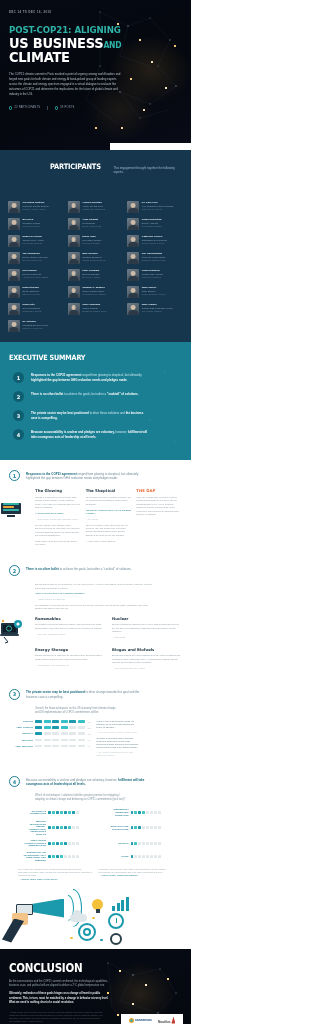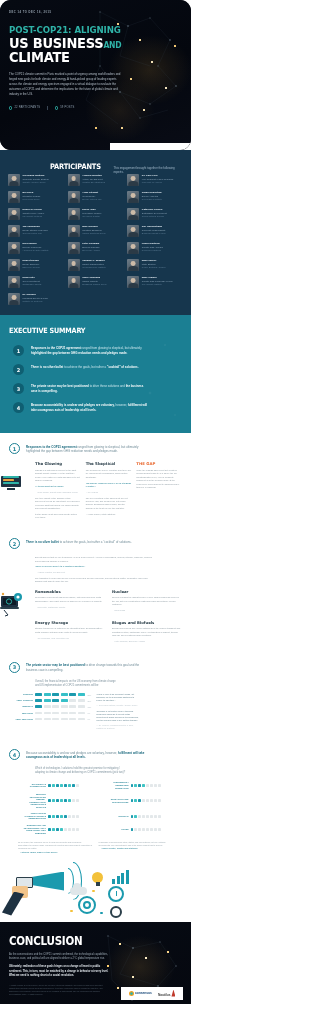--- a/index.html
+++ b/index.html
@@ -12,21 +12,20 @@
   }
   .page { width: 191px; position: relative; }
 
   
   .hero {
     position: relative;
     background: #05080f;
     padding: 11px 9px 6px 9px;
     overflow: hidden;
     min-height: 150px;
-    border-radius: 11px;
   }
   .hero-map {
     position: absolute; inset: 0;
     background:
       radial-gradient(1.2px 1.2px at 118px 24px, #ffd88a 60%, transparent 61%),
       radial-gradient(1.6px 1.6px at 140px 40px, #ffe3a0 60%, transparent 61%),
       radial-gradient(1px 1px at 100px 58px, #ffcf70 60%, transparent 61%),
       radial-gradient(2px 2px at 152px 62px, #ffeec0 60%, transparent 61%),
       radial-gradient(1.3px 1.3px at 131px 79px, #ffd88a 60%, transparent 61%),
       radial-gradient(1.8px 1.8px at 166px 88px, #fff0c8 60%, transparent 61%),
@@ -98,21 +97,21 @@
   .logo-b .txt { font-size: 3.2px; color: #444; font-weight: bold; }
   .logo-b .mark {
     width: 4px; height: 7px; background: #c0392b;
     clip-path: polygon(50% 0, 100% 100%, 0 100%);
   }
 
   
   .participants {
     background: #16364d; padding: 12px 8px 10px 8px;
   }
-  .part-head { display: flex; align-items: baseline; gap: 7px; margin-bottom: 0; padding-left: 42px; }
+  .part-head { display: flex; align-items: baseline; gap: 7px; margin-bottom: 27px; padding-left: 42px; }
   .part-title {
     font-size: 7.4px; font-weight: bold; color: #ffffff;
     letter-spacing: -.2px; font-family: "DejaVu Sans", sans-serif;
     transform: scaleX(.9); transform-origin: left center;
   }
   .part-sub { font-size: 2.9px; color: #9fb6c8; }
   .part-grid {
     display: grid; grid-template-columns: repeat(3, 1fr);
     gap: 5px 4px;
   }

